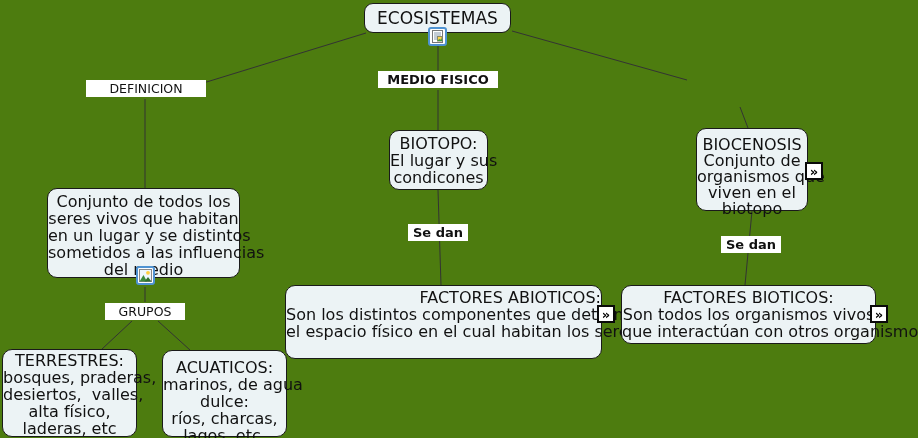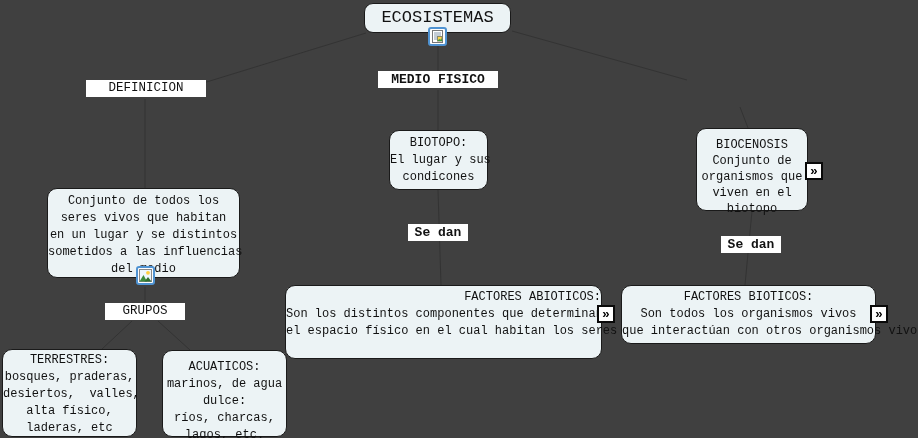--- a/index.html
+++ b/index.html
@@ -1,24 +1,24 @@
 <!DOCTYPE html>
 <html><head>
 <meta charset="utf-8">
 <title>ECOSISTEMAS</title>
 <style>
   * { margin:0; padding:0; box-sizing:border-box; }
   html,body { background:#fff; }
   body { font-family:"DejaVu Sans","Liberation Sans",sans-serif; color:#111; }
-  .canvas { position:relative; width:918px; height:438px; background:#404040; overflow:hidden;font-family:Liberation Mono, monospace; }
+  .canvas { position:relative; width:918px; height:438px; background:#4d7c0f; overflow:hidden; }
   .links { position:absolute; left:0; top:0; width:918px; height:438px; pointer-events:none; }
 
   .node {
     position:absolute; background:#ecf3f5; border:1px solid #1a1a1a; border-radius:10px;
-    text-align:center; font-size:12px; line-height:17px; white-space:pre; overflow:visible;
+    text-align:center; font-size:16px; line-height:17px; white-space:pre; overflow:visible;
   }
   .node.root { font-size:17px; line-height:26px; border-radius:9px; }
 
   .label {
     position:absolute; text-align:center; font-size:12.5px; line-height:17px;
     white-space:pre; background:#fff;
   }
   .label.bold { font-weight:bold; }
 
   .res-icon {

